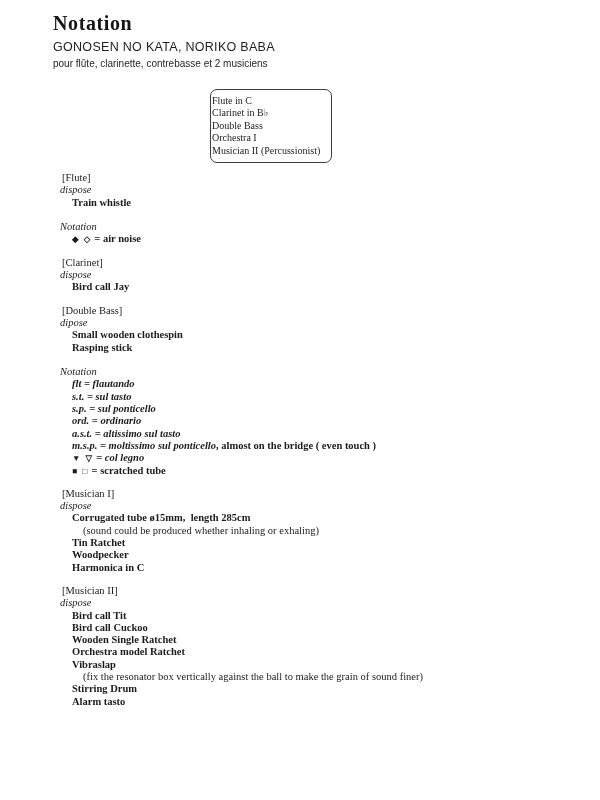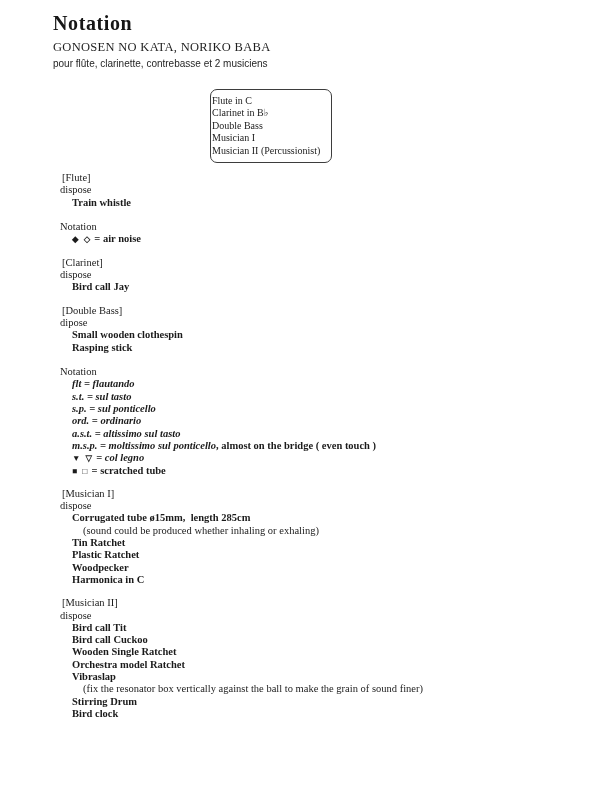--- a/index.html
+++ b/index.html
@@ -20,21 +20,21 @@
   .doc-header { position: absolute; left: 53px; top: 11px; }
   .doc-title {
     font-family: "Liberation Serif", serif;
     font-size: 20px;
     font-weight: 700;
     letter-spacing: 0.6px;
     color: #161616;
     line-height: 24px;
   }
   .doc-subtitle {
-    font-family: Liberation Serif, serif;
+    font-family: Liberation Sans, sans-serif;
     font-size: 12.5px;
     font-weight: 400;
     letter-spacing: 0.3px;
     margin-top: 5px;
     color: #1f1f1f;
     line-height: 14px;
   }
   .doc-desc {
     font-family: "Liberation Sans", sans-serif;
     font-size: 10px;
@@ -63,21 +63,21 @@
     position: absolute;
     left: 46px;
     top: 172px;
     width: 520px;
     font-size: 10.5px;
     line-height: 12.3px;
   }
   .section { margin-bottom: 11px; }
   .line { white-space: pre-wrap; min-height: 12.3px; }
   .indent-0 { padding-left: 16px; }
-  .indent-1 { padding-left: 14px; }
+  .indent-1 { padding-left: 14px; font-style: italic; }
   .indent-2 { padding-left: 26px; font-weight: bold; }
   .indent-3 { padding-left: 37px; }
   .spacer { height: 11px; }
   .seg.italic { font-style: italic; text-align: right; }
   .seg.sym { font-size: 8.5px; letter-spacing: 1.5px; }
 </style>
 </head>
 <body>
 
 <div class="page">
@@ -85,21 +85,21 @@
   <header class="doc-header">
     <h1 class="doc-title">Notation</h1>
     <h2 class="doc-subtitle">GONOSEN NO KATA, NORIKO BABA</h2>
     <p class="doc-desc">pour flûte, clarinette, contrebasse et 2 musiciens</p>
   </header>
 
   <div class="inst-box" id="inst-box">
       <div class="inst-line">Flute in C</div>
       <div class="inst-line">Clarinet in B♭</div>
       <div class="inst-line">Double Bass</div>
-      <div class="inst-line">Musician I</div>
+      <div class="inst-line">Orchestra I</div>
       <div class="inst-line">Musician II (Percussionist)</div>
     </div>
 
   <main class="sections" id="sections">
       <section class="section">
         <div class="line indent-0 header-line">[Flute]</div>
         <div class="line indent-1"><span class="seg">dispose</span></div>
         <div class="line indent-2"><span class="seg">Train whistle</span></div>
         <div class="line spacer"></div>
         <div class="line indent-1"><span class="seg">Notation</span></div>
@@ -125,31 +125,30 @@
         <div class="line indent-2"><span class="seg italic">m.s.p. = moltissimo sul ponticello</span><span class="seg">, almost on the bridge ( even touch )</span></div>
         <div class="line indent-2"><span class="seg sym">▼ ▽</span><span class="seg"> = </span><span class="seg italic">col legno</span></div>
         <div class="line indent-2"><span class="seg sym">■ □</span><span class="seg"> = scratched tube</span></div>
       </section>
       <section class="section">
         <div class="line indent-0 header-line">[Musician I]</div>
         <div class="line indent-1"><span class="seg">dispose</span></div>
         <div class="line indent-2"><span class="seg">Corrugated tube ø15mm,  length 285cm</span></div>
         <div class="line indent-3"><span class="seg">(sound could be produced whether inhaling or exhaling)</span></div>
         <div class="line indent-2"><span class="seg">Tin Ratchet</span></div>
-        <div class="line indent-2"><span class="seg">Plastic Ratchet</span></div>
         <div class="line indent-2"><span class="seg">Woodpecker</span></div>
         <div class="line indent-2"><span class="seg">Harmonica in C</span></div>
       </section>
       <section class="section">
         <div class="line indent-0 header-line">[Musician II]</div>
         <div class="line indent-1"><span class="seg">dispose</span></div>
         <div class="line indent-2"><span class="seg">Bird call Tit</span></div>
         <div class="line indent-2"><span class="seg">Bird call Cuckoo</span></div>
         <div class="line indent-2"><span class="seg">Wooden Single Ratchet</span></div>
         <div class="line indent-2"><span class="seg">Orchestra model Ratchet</span></div>
         <div class="line indent-2"><span class="seg">Vibraslap</span></div>
         <div class="line indent-3"><span class="seg">(fix the resonator box vertically against the ball to make the grain of sound finer)</span></div>
         <div class="line indent-2"><span class="seg">Stirring Drum</span></div>
-        <div class="line indent-2"><span class="seg">Bird clock</span></div>
+        <div class="line indent-2"><span class="seg">Alarm tasto</span></div>
       </section>
     </main>
 
 </div>
 
 </body></html>

